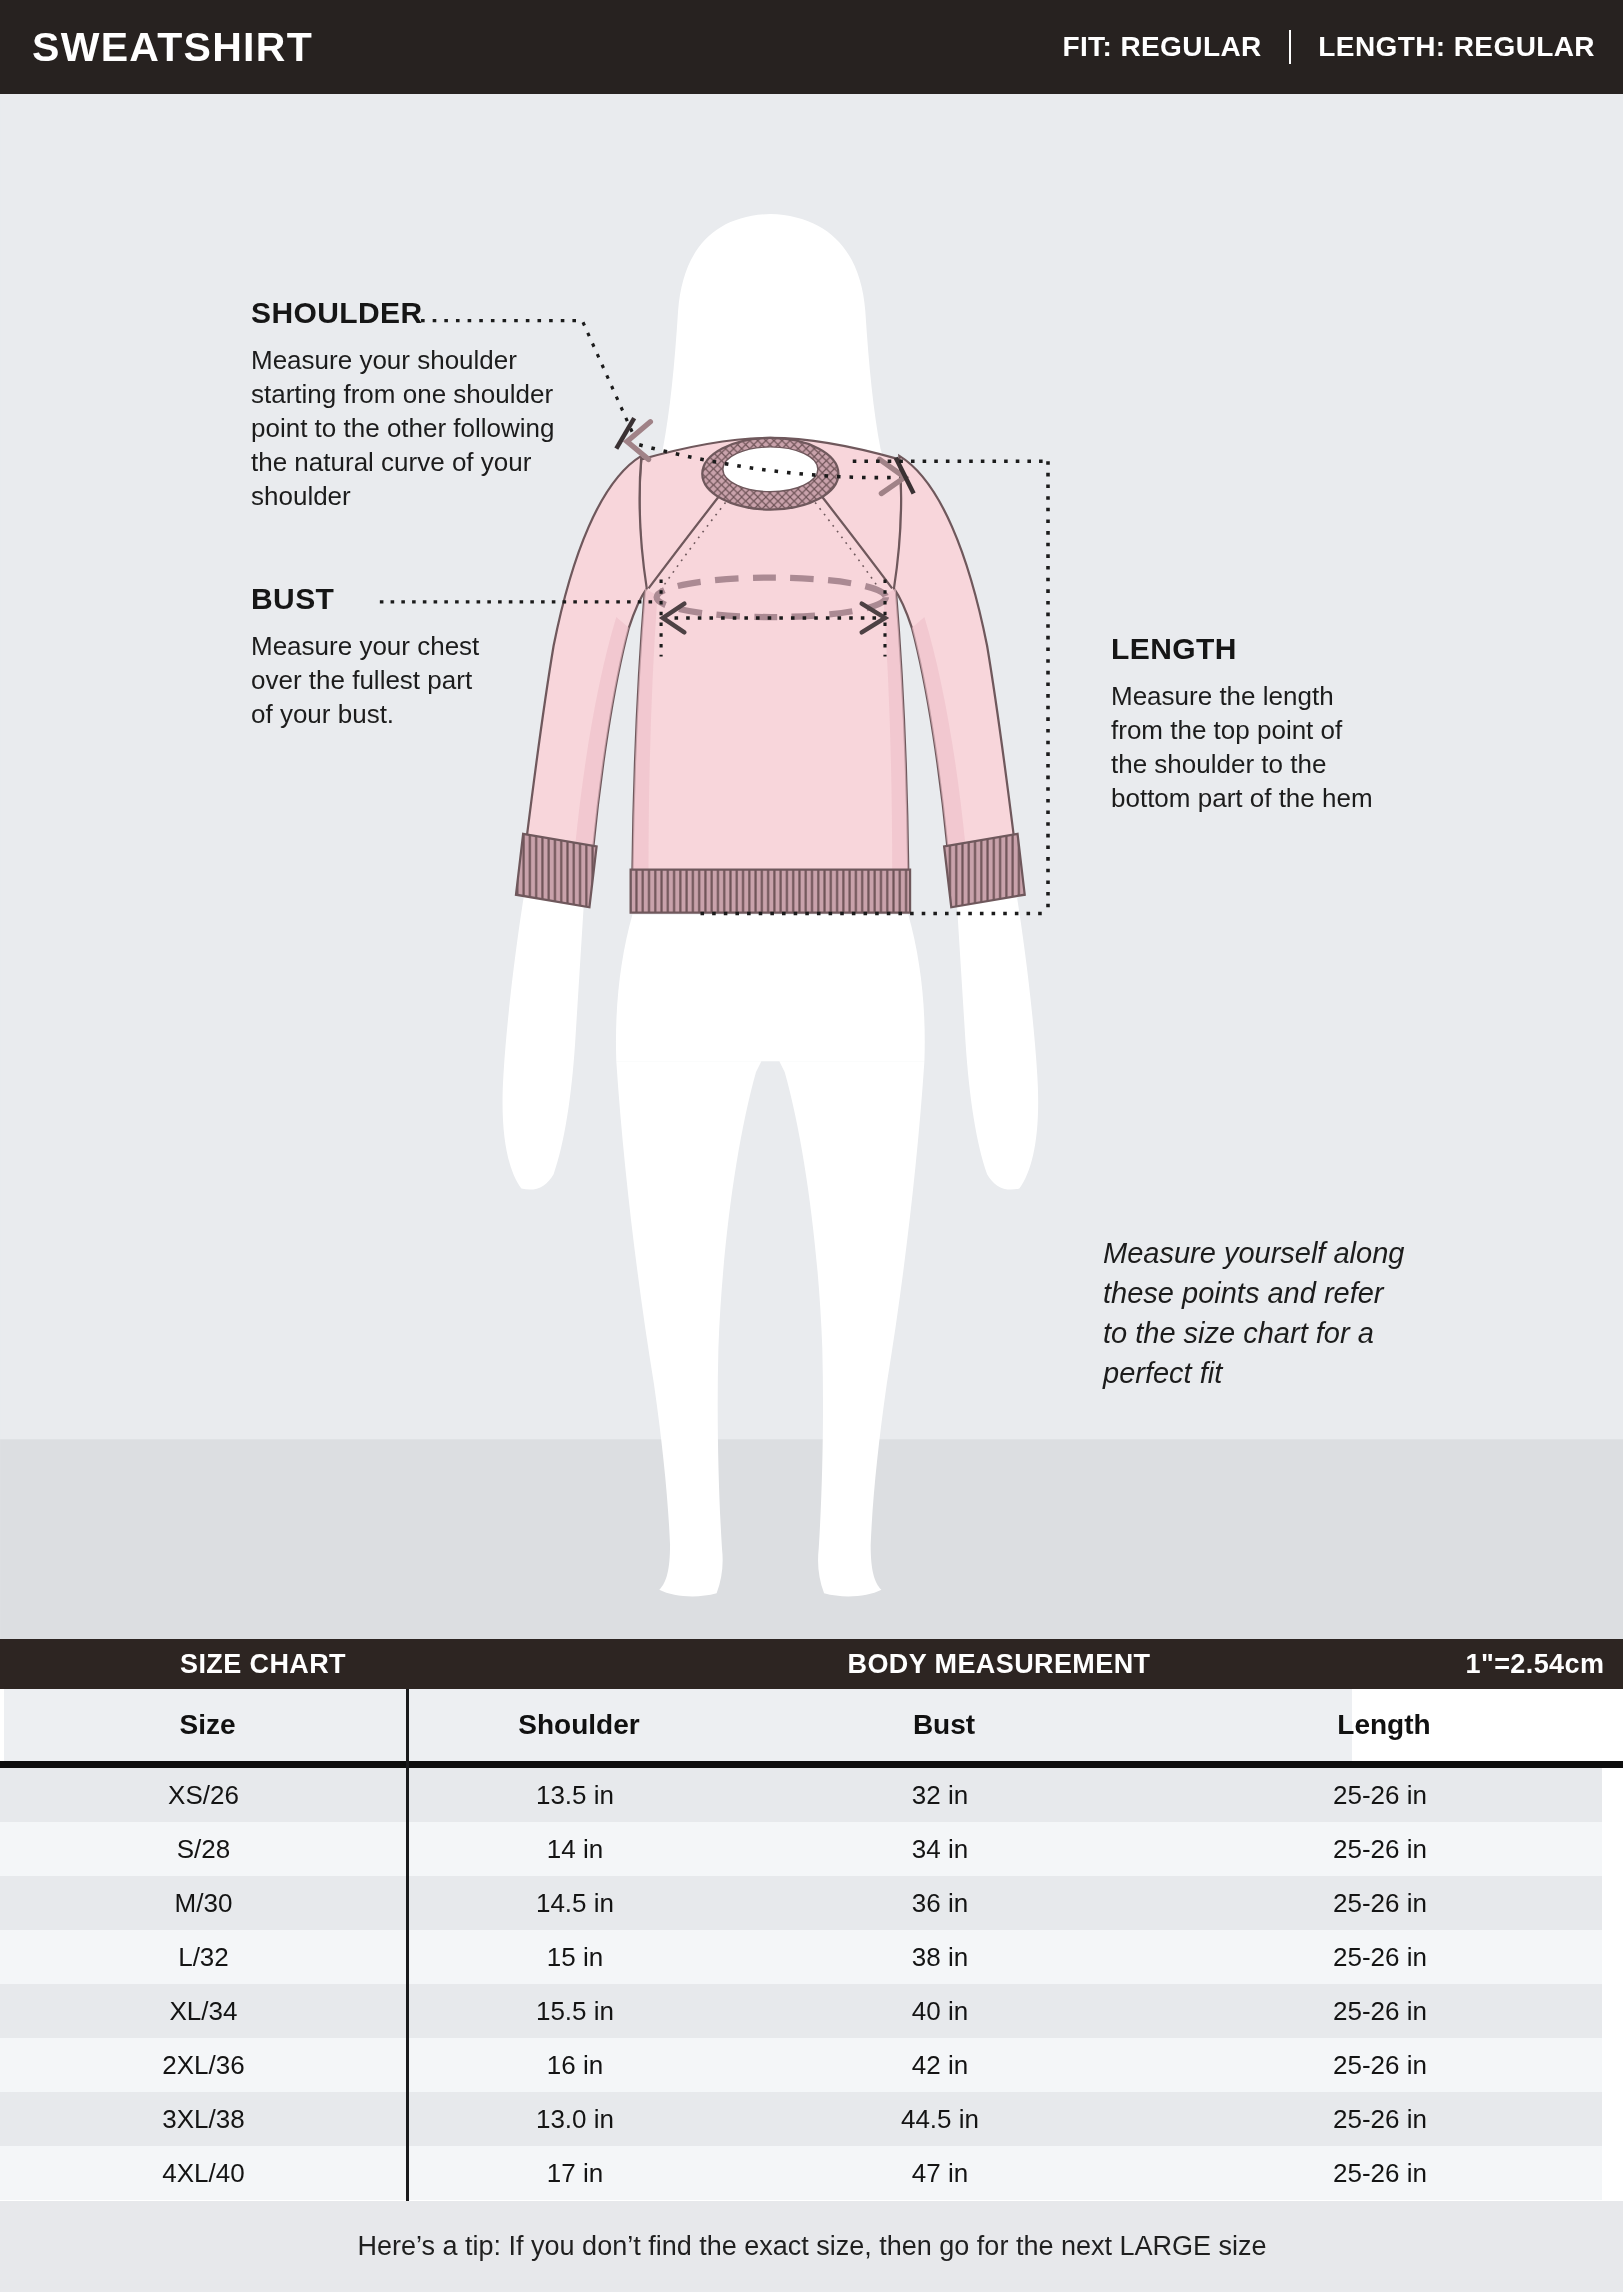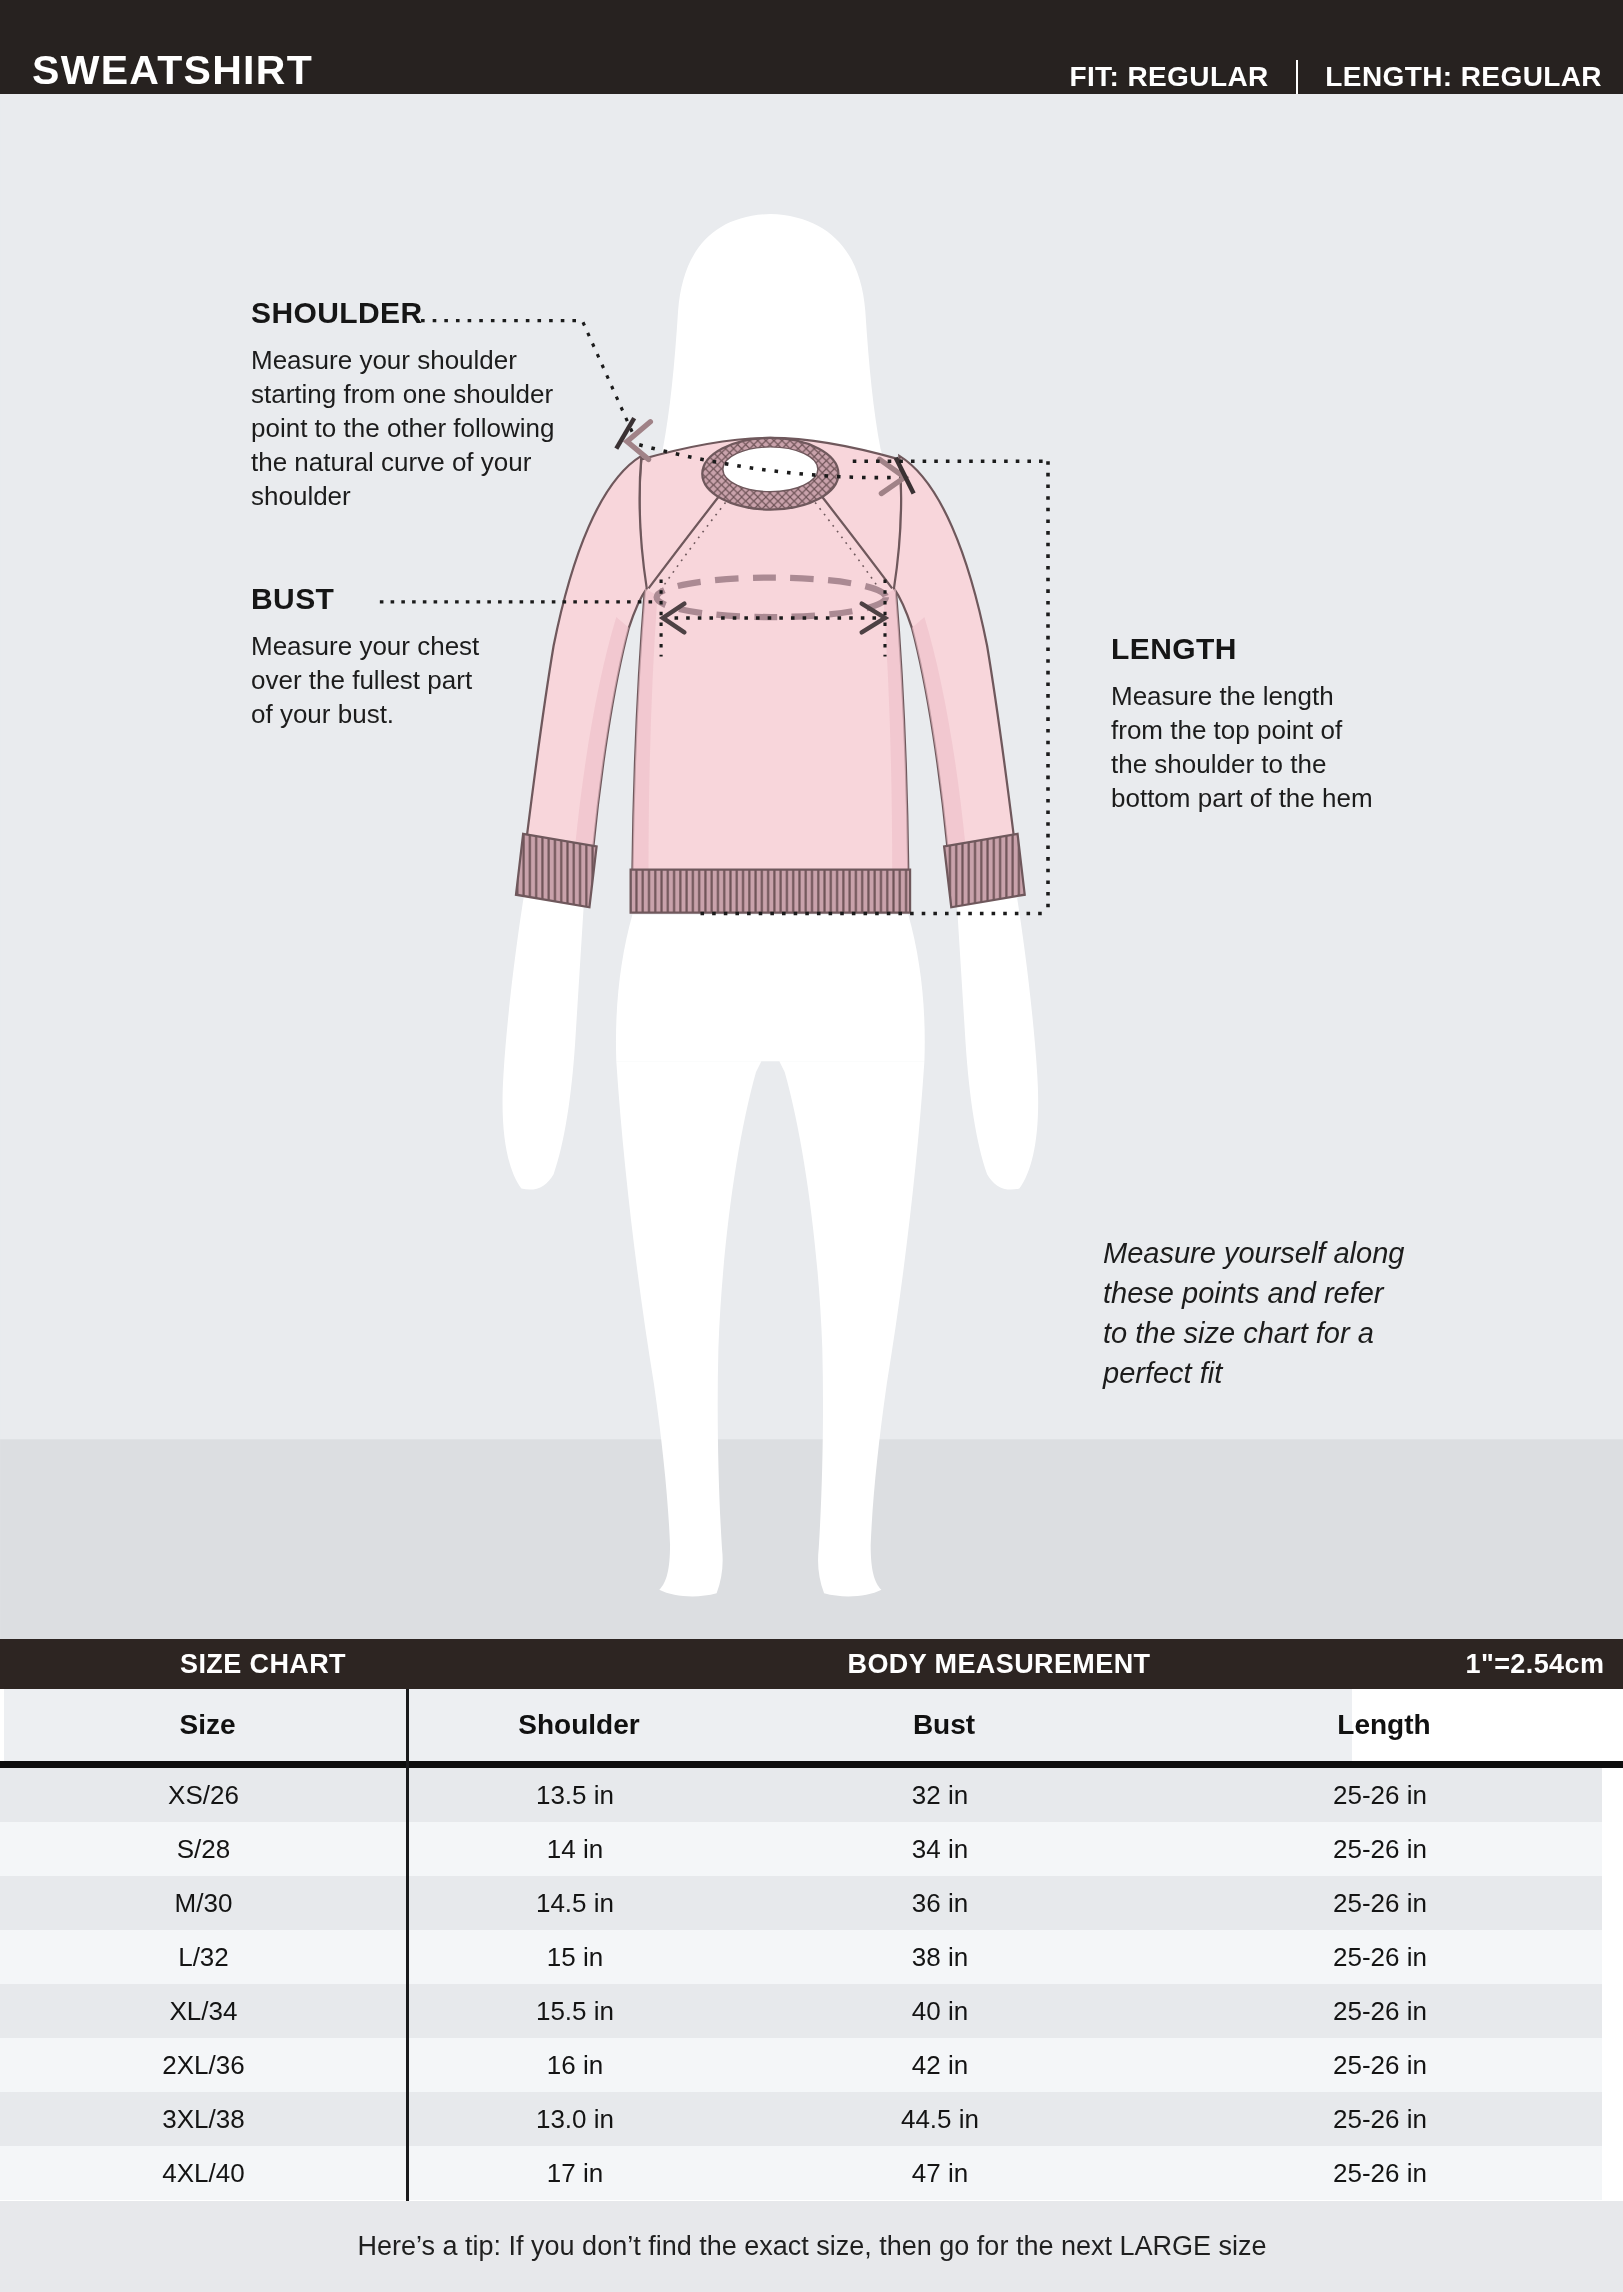--- a/index.html
+++ b/index.html
@@ -1,22 +1,22 @@
 <!DOCTYPE html>
 <html style="font-size:14.3px"><head>
 <meta charset="utf-8">
 <style>
   html,body{margin:0;padding:0;background:#fff;}
   .page{position:relative;width:1624px;height:2293px;overflow:hidden;
         font-family:"Liberation Sans",sans-serif;color:#1c1c1c;}
   
   .topbar{position:absolute;left:0;top:0;width:1624px;height:94px;background:#272220;
-          display:flex;align-items:flex-end;justify-content:space-between;}
+          display:flex;align-items:center;justify-content:space-between;}
   .topbar-title{color:#fff;font-size:41px;font-weight:bold;letter-spacing:1.3px;padding-left:32px;}
-  .topbar-right{display:flex;align-items:center;gap:27px;padding-right:22px;color:#fff;
+  .topbar-right{display:flex;align-items:center;gap:27px;padding-right:29px;color:#fff;
                 font-size:28px;font-weight:bold;letter-spacing:0.4px;}
   .vsep{width:2.7px;height:34px;background:#fff;}
   
   .stage{position:absolute;left:0;top:94px;width:1624px;height:1545px;background:#e9ebee;}
   .stage svg{position:absolute;left:0;top:0;}
   .ann{position:absolute;}
   .ann h3{margin:0 0 12.5px 0;font-size:30px;font-weight:bold;letter-spacing:0.4px;color:#161616;}
   .ann .ln{font-size:26px;line-height:34px;color:#1c1c1c;}
   .note{position:absolute;font-size:29px;font-style:italic;line-height:40px;color:#1c1c1c;margin-left:24px;}
   

